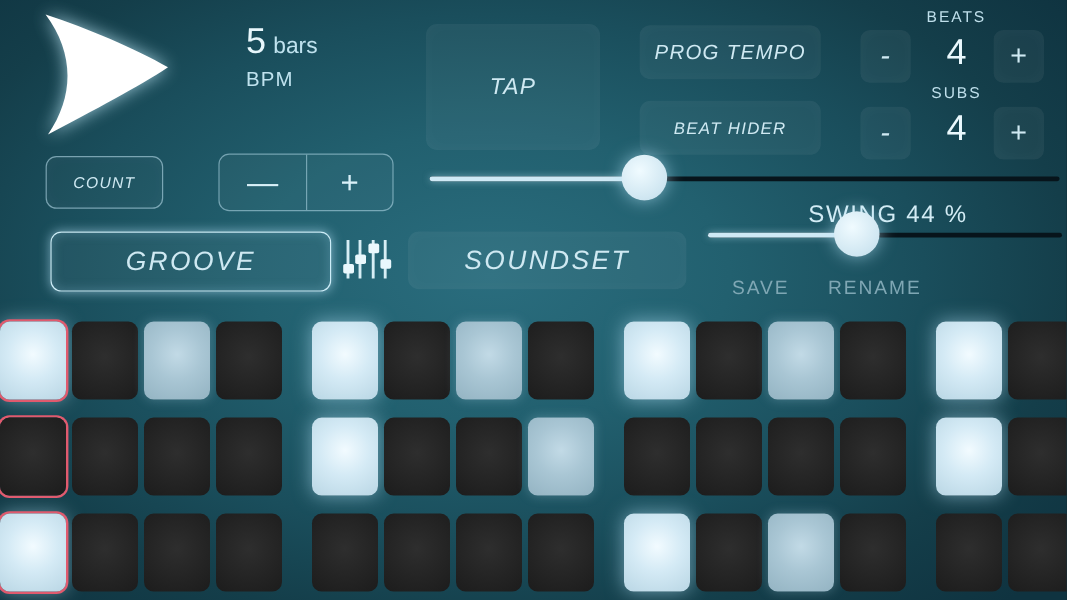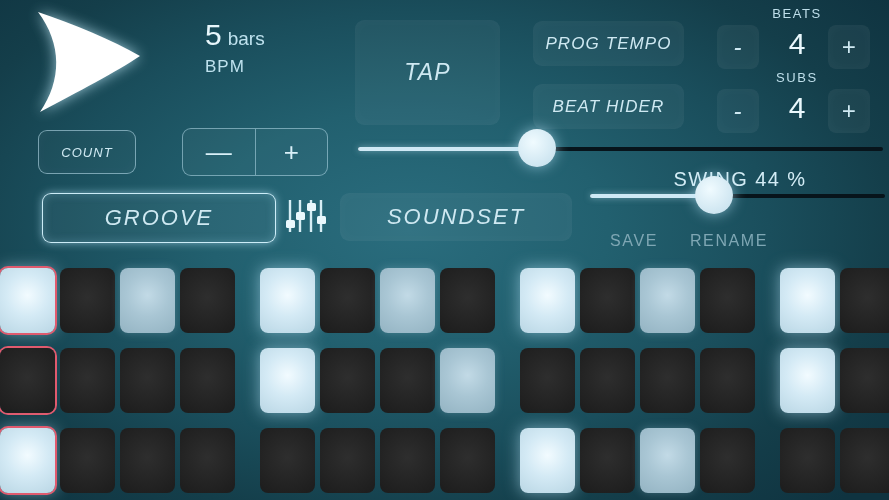--- a/index.html
+++ b/index.html
@@ -61,24 +61,24 @@
     position:absolute; left:182px; top:128px; width:144px; height:46px;
     border:1px solid rgba(196,232,245,0.5); border-radius:9px;
     display:flex; background: rgba(255,255,255,0.03);
   }
   #bpm-stepper > div {
     flex:1; display:flex; align-items:center; justify-content:center;
     font-size:26px; color:#d9f0f8;
   }
   #bpm-stepper > div:first-child { border-right:1px solid rgba(196,232,245,0.5); }
 
-  #tap-button { left:355px; top:20px; width:145px; height:105px; font-size:23px; }
+  #tap-button { left:355px; top:20px; width:145px; height:105px; font-size:19px; }
 
   #prog-tempo-button { left:533px; top:21px; width:151px; height:45px; font-size:17px; }
-  #beat-hider-button { left:533px; top:84px; width:151px; height:45px; font-size:17px; }
+  #beat-hider-button { left:533px; top:84px; width:151px; height:45px; font-size:14px; }
 
   
   .mini-label { position:absolute; font-size:13px; color:#bfdfeb; letter-spacing:1.6px; text-align:center; }
   #beats-label { left:755px; top:6px; width:84px;text-align:center; }
   #subs-label  { left:755px; top:70px; width:84px; }
   .mini-value { position:absolute; font-size:30px; color:#eaf8fd; text-align:center; font-weight:300; }
   #beats-value { left:755px; top:27px; width:84px; }
   #subs-value  { left:755px; top:91px; width:84px; }
   .stepbtn { width:42px; height:44px; font-size:24px; border-radius:8px; }
   #beats-minus { left:717px; top:25px; }

